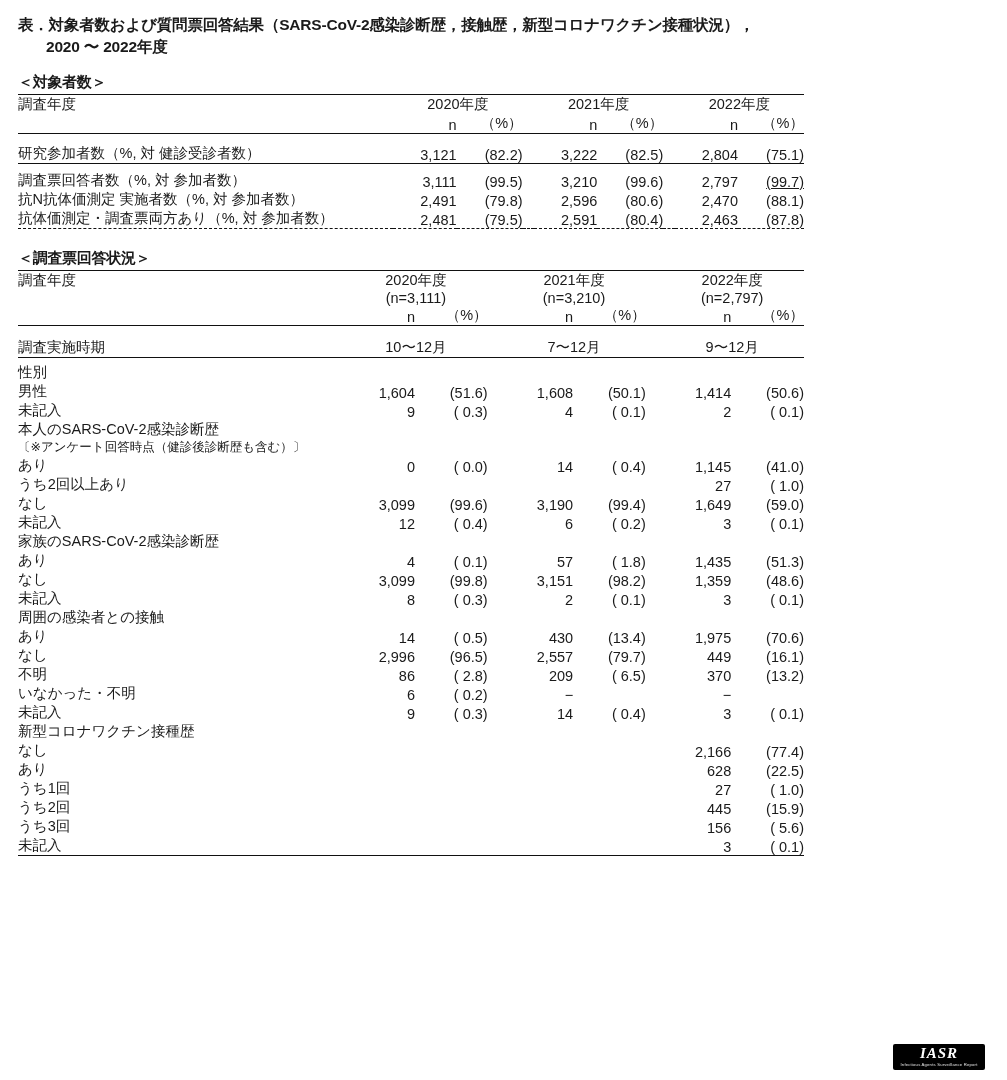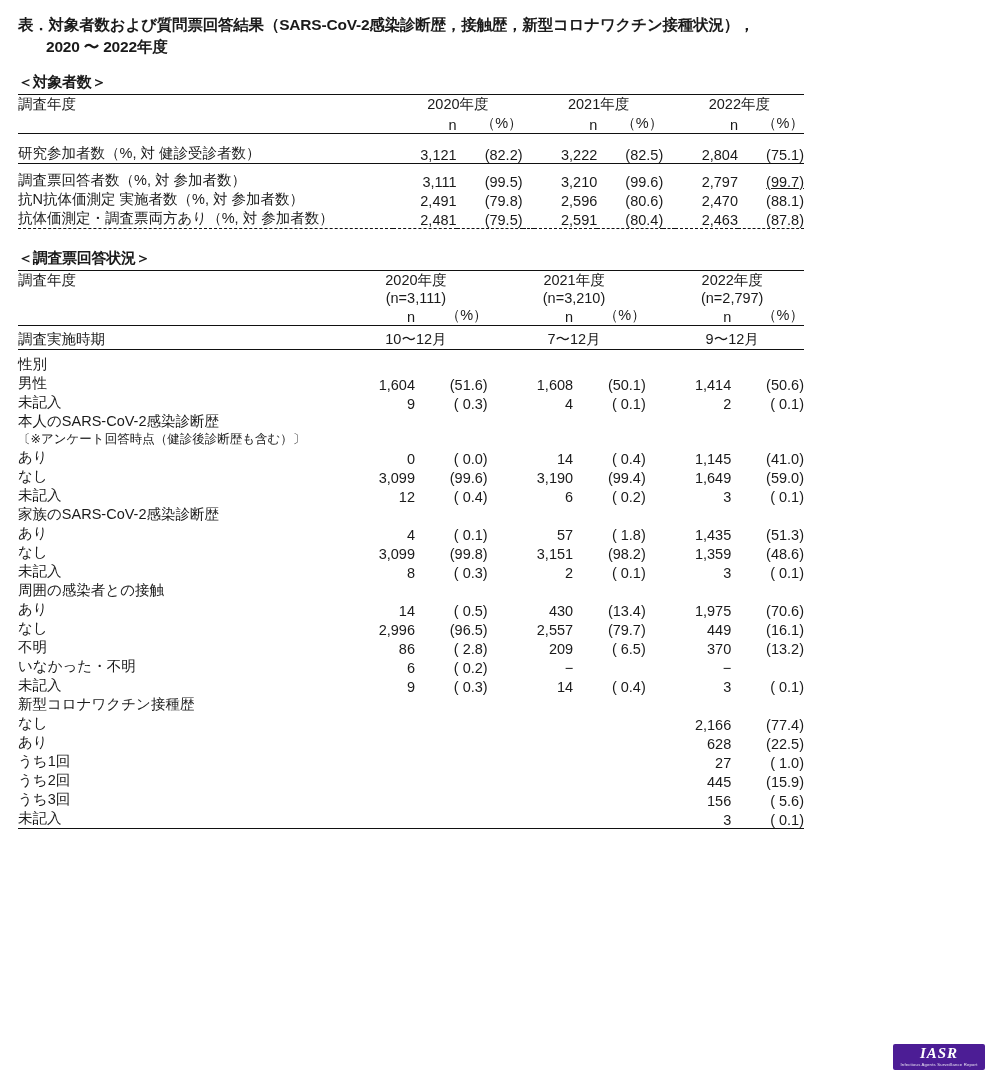--- a/index.html
+++ b/index.html
@@ -101,21 +101,21 @@
     padding-bottom: 2px;
   }
   .sec-gap { height: 16px; }
   .tight td { padding-top: 1.5px; padding-bottom: 1.5px; }
   .logo {
     position: absolute;
     right: 22px;
     bottom: 10px;
     width: 92px;
     height: 26px;
-    background: #4c1d95;
+    background: #000000;
     border-radius: 2px;
     display: flex;
     flex-direction: column;
     align-items: center;
     justify-content: center;
     color: #ffffff;
   }
   .logo .logo-main {
     font-family: "Liberation Serif", "DejaVu Serif", serif;
     font-style: italic;
@@ -270,21 +270,21 @@
         <td class="hdr-p">（%）</td>
         <td></td>
         <td class="hdr-n">n</td>
         <td class="hdr-p">（%）</td>
         <td></td>
         <td class="hdr-n">n</td>
         <td class="hdr-p">（%）</td>
       </tr>
 
       <tr class="rule-mid">
-        <td class="lbl bold" style="padding-top:4px;">調査実施時期</td>
+        <td class="lbl bold" style="padding-top:12px;">調査実施時期</td>
         <td class="center-span" colspan="2">10〜12月</td>
         <td></td>
         <td class="center-span" colspan="2">7〜12月</td>
         <td></td>
         <td class="center-span" colspan="2">9〜12月</td>
       </tr>
 
       <tr class="rule-mid">
           <td colspan="9" style="height:5px;"></td>
         </tr>
@@ -324,20 +324,31 @@
       <tr class="tight">
         <td class="lbl indent1">あり</td>
         <td class="num">0</td>
         <td class="pct">( 0.0)</td>
         <td></td>
         <td class="num">14</td>
         <td class="pct">( 0.4)</td>
         <td></td>
         <td class="num">1,145</td>
         <td class="pct">(41.0)</td>
+      </tr>
+      <tr class="tight">
+        <td class="lbl indent2">うち2回以上あり</td>
+        <td class="num"></td>
+        <td class="pct"></td>
+        <td></td>
+        <td class="num"></td>
+        <td class="pct"></td>
+        <td></td>
+        <td class="num">27</td>
+        <td class="pct">( 1.0)</td>
       </tr>
       <tr class="tight">
         <td class="lbl indent1">なし</td>
         <td class="num">3,099</td>
         <td class="pct">(99.6)</td>
         <td></td>
         <td class="num">3,190</td>
         <td class="pct">(99.4)</td>
         <td></td>
         <td class="num">1,649</td>

